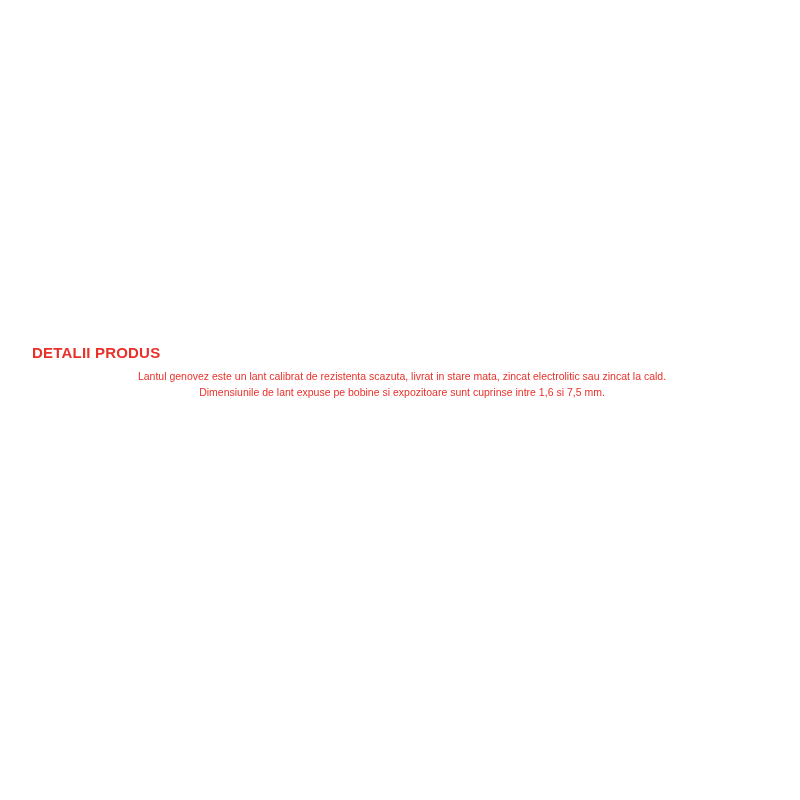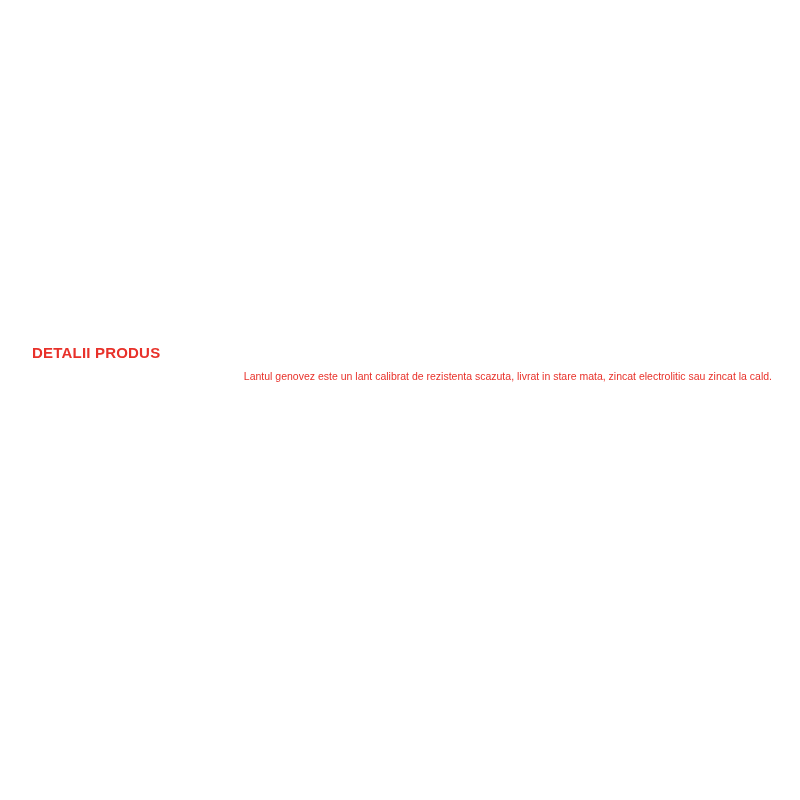--- a/index.html
+++ b/index.html
@@ -40,31 +40,32 @@
     line-height: 15.5px;
     font-family: "Liberation Sans", sans-serif;
     margin: 0;
   }
   .para {
     margin: 0;
     text-align: justify;
     text-justify: inter-word;
   }
   .para.no-justify {
-    text-align: right;
+    text-align: center;
   }
 </style>
 </head>
 <body>
 
 <div class="page">
 
   <div class="details-block">
 
     <h2 class="section-title">DETALII PRODUS</h2>
 
     <div class="body-text">
       <p class="para no-justify">Lantul genovez este un lant calibrat de rezistenta scazuta, livrat in stare mata, zincat electrolitic sau zincat la cald.</p>
+      <p class="para no-justify">Dimensiunile de lant expuse pe bobine si expozitoare sunt cuprinse intre 1,6 si 7,5 mm.</p>
     </div>
 
   </div>
 
 </div>
 
 </body></html>

